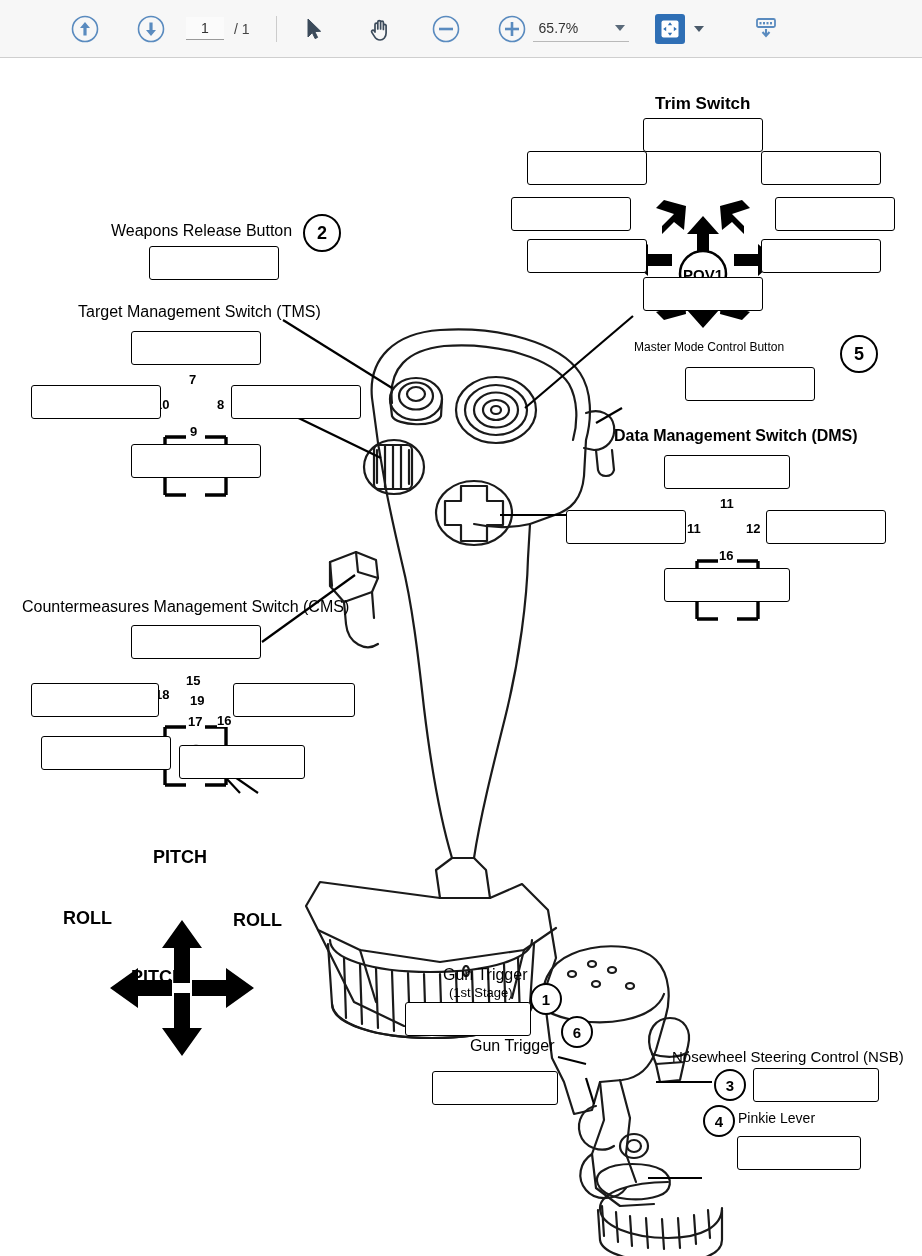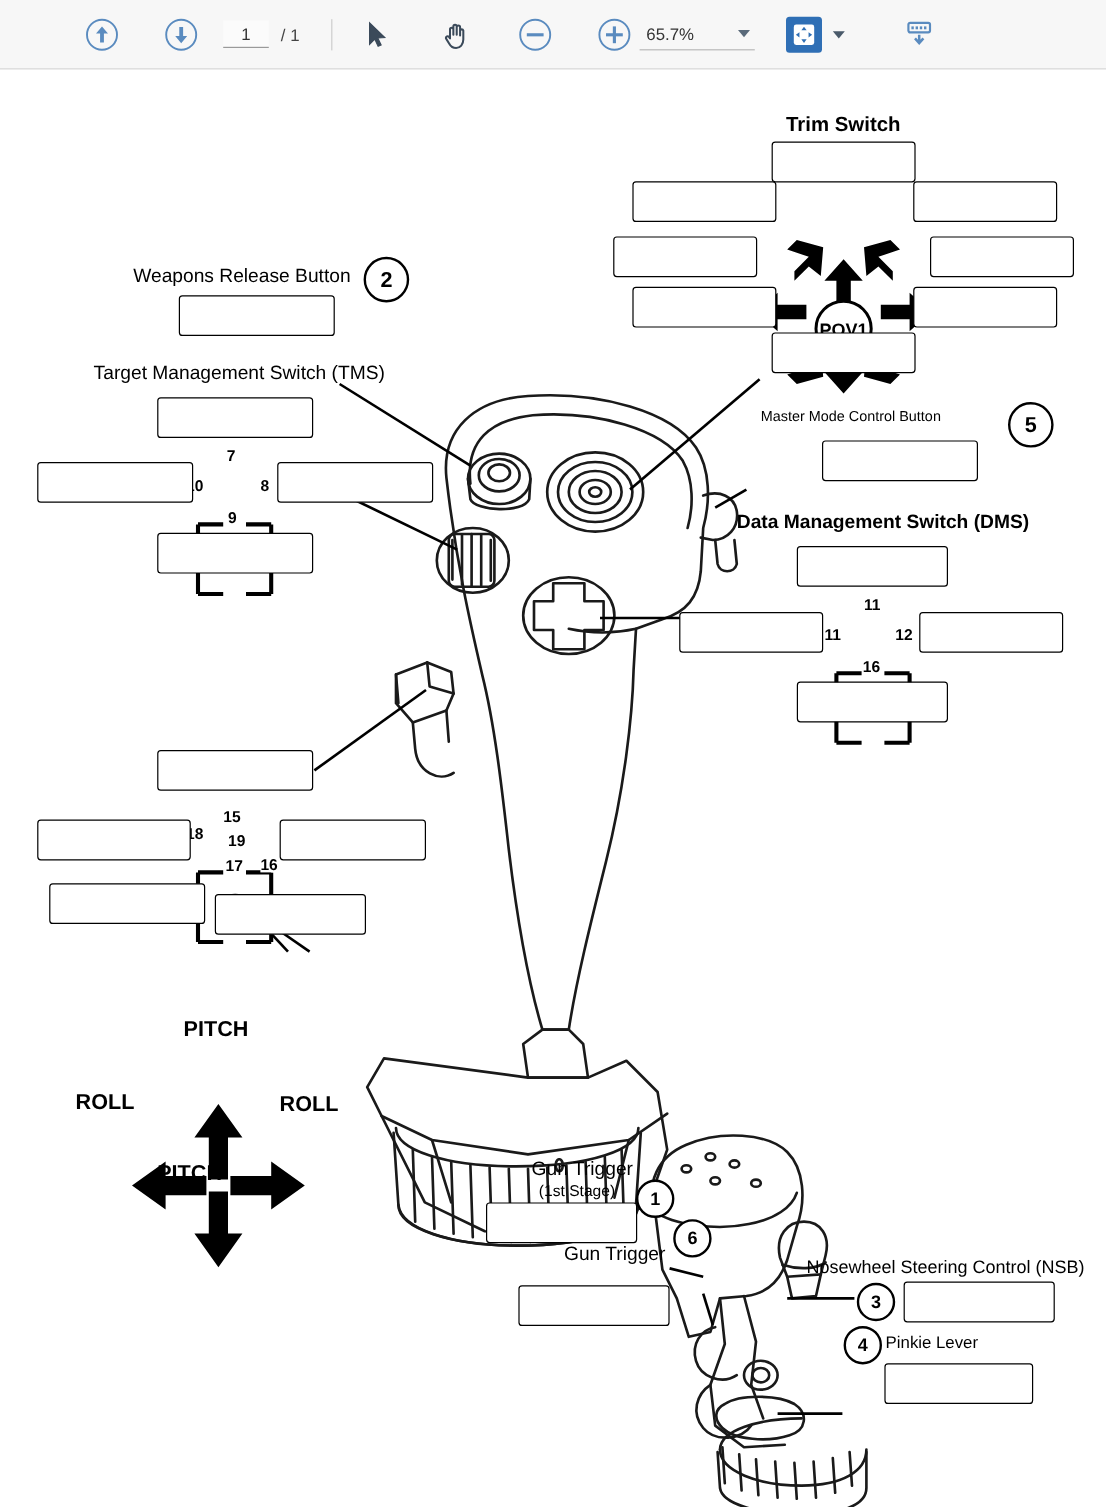--- a/index.html
+++ b/index.html
@@ -383,20 +383,21 @@
   <div class="lbl" style="left:655px; top:36px; font-size:17px; font-weight:bold;">Trim Switch</div>
 
   <div class="lbl" style="left:111px; top:164px; font-size:16px;">Weapons Release Button</div>
 
   <div class="lbl" style="left:78px; top:245px; font-size:16px;">Target Management Switch (TMS)</div>
 
   <div class="lbl" style="left:634px; top:282px; font-size:12px;">Master Mode Control Button</div>
 
   <div class="lbl" style="left:614px; top:369px; font-size:16px;font-weight:bold;">Data Management Switch (DMS)</div>
 
+  <div class="lbl" style="left:22px; top:540px; font-size:16px;">Countermeasures Management Switch (CMS)</div>
 
   <div class="lbl" style="left:443px; top:908px; font-size:16px;">Gun Trigger</div>
   <div class="lbl" style="left:449px; top:927px; font-size:13px;">(1st Stage)</div>
 
   <div class="lbl" style="left:470px; top:979px; font-size:16px;">Gun Trigger</div>
   <div class="lbl" style="left:477px; top:998px; font-size:13px;margin-top:32px;">(2nd Stage)</div>
 
   <div class="lbl" style="left:672px; top:990px; font-size:15px;">Nosewheel Steering Control (NSB)</div>
 
   <div class="lbl" style="left:738px; top:1052px; font-size:14px;">Pinkie Lever</div>

